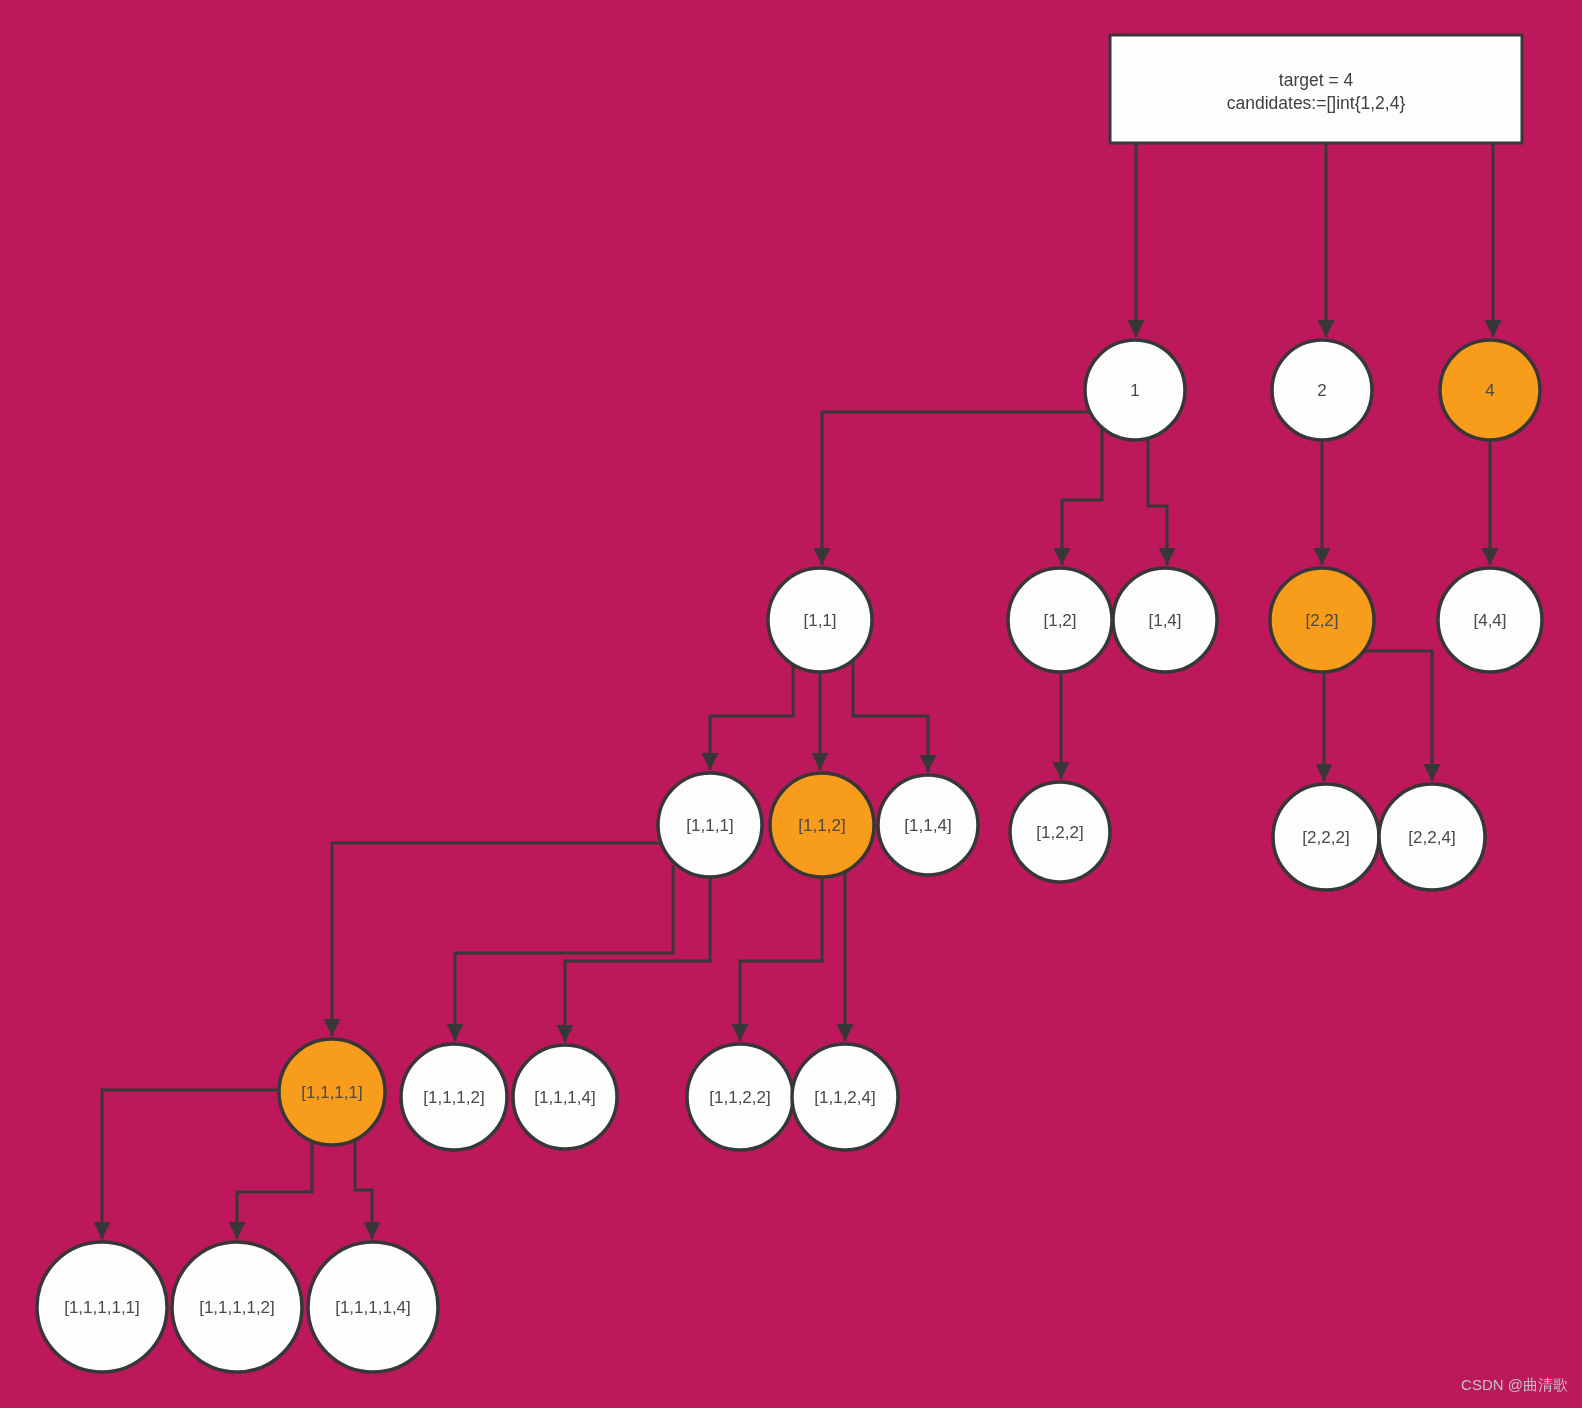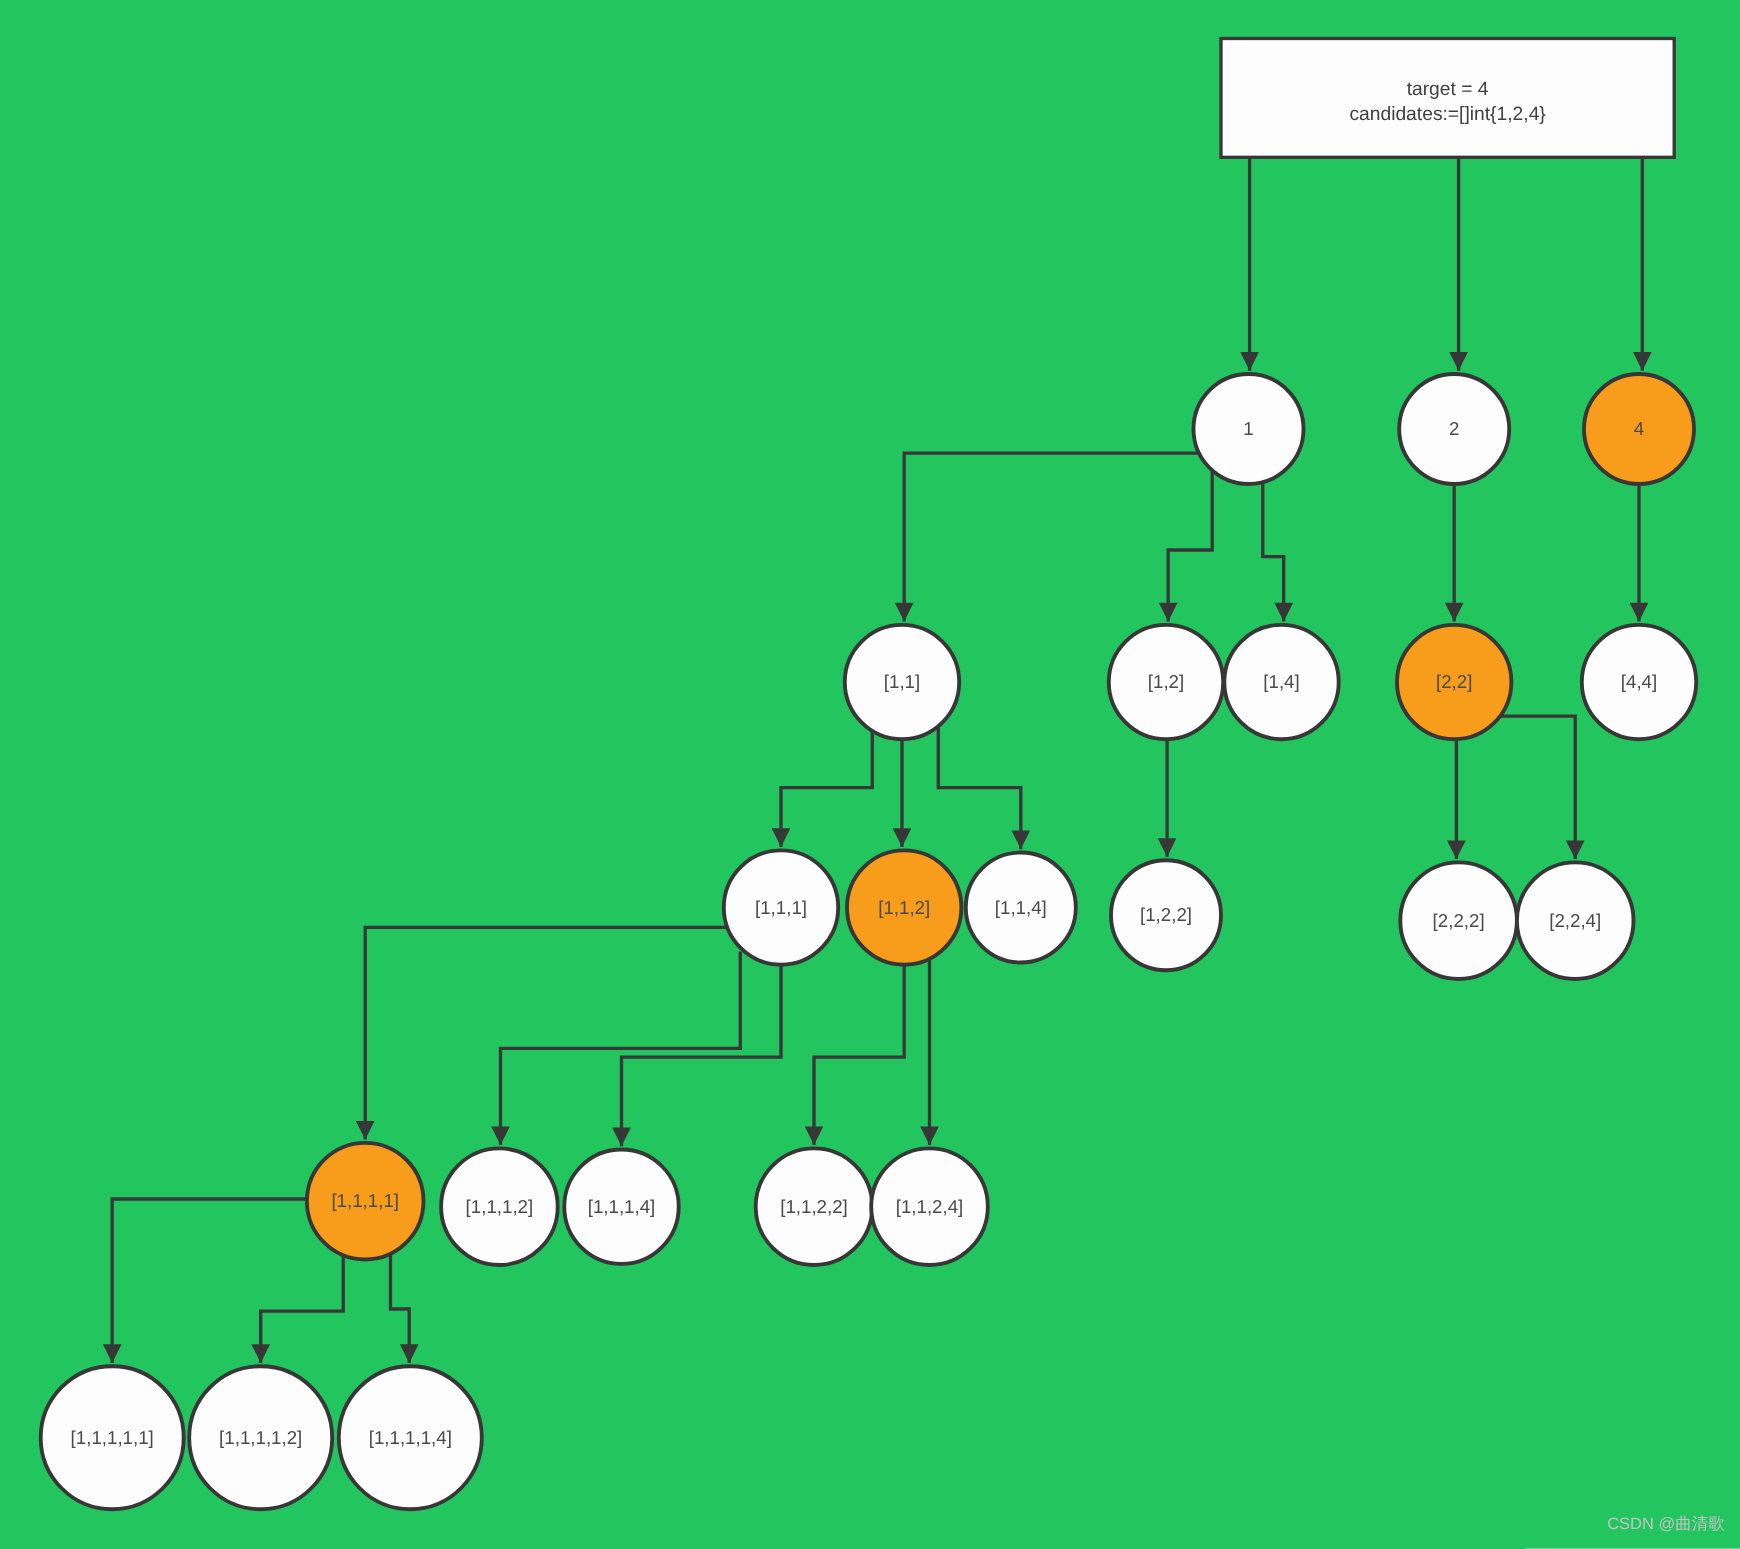--- a/index.html
+++ b/index.html
@@ -1,16 +1,16 @@
 <!DOCTYPE html>
 <html><head>
 <meta charset="utf-8">
 <style>
   html,body{margin:0;padding:0;background:#f6f6f6;}
-  #stage{position:relative;width:1582px;height:1408px;background:#22c55e;overflow:hidden;
+  #stage{position:relative;width:1582px;height:1408px;background:#be185d;overflow:hidden;
          font-family:"Liberation Sans",sans-serif;text-align:center;}
   svg{display:block;}
   .edge{fill:none;stroke:#373737;stroke-width:3;}
   .node-shape{fill:#fdfdfd;stroke:#373737;stroke-width:3.5;}
   .node-shape.hl{fill:#f89c1c;}
   .node-label{font-family:"Liberation Sans",sans-serif;font-size:17px;fill:#4a4a4a;
               text-anchor:middle;dominant-baseline:central;}
   .box-rect{fill:#fdfdfd;stroke:#373737;stroke-width:3;}
   .box-text{font-family:"Liberation Sans",sans-serif;font-size:17.5px;fill:#3f3f3f;
             text-anchor:middle;}

